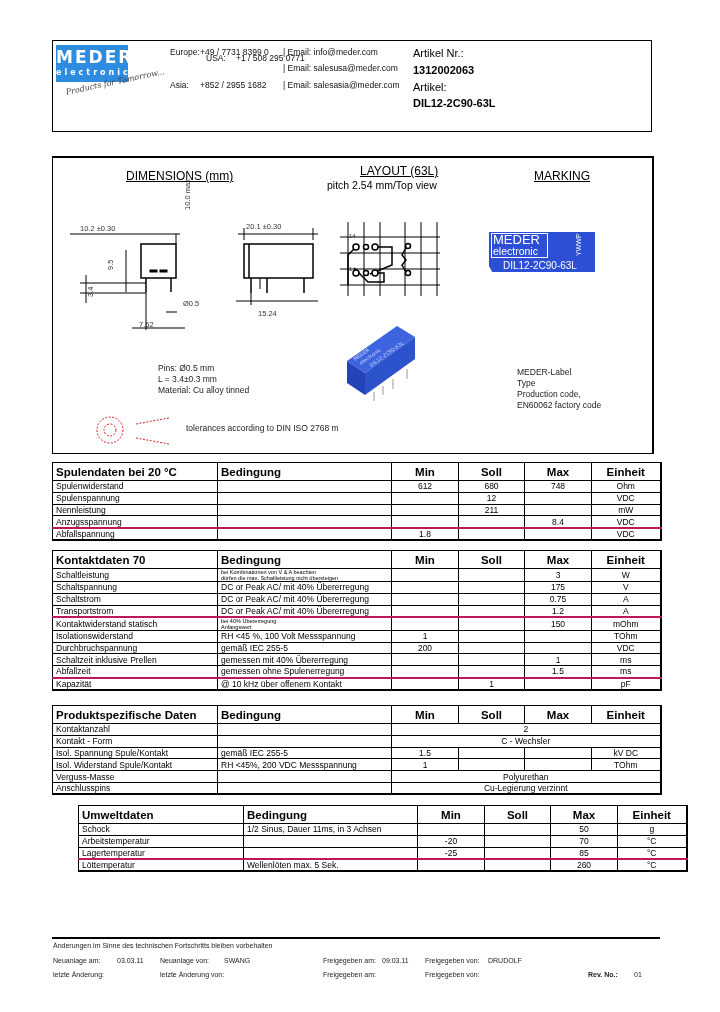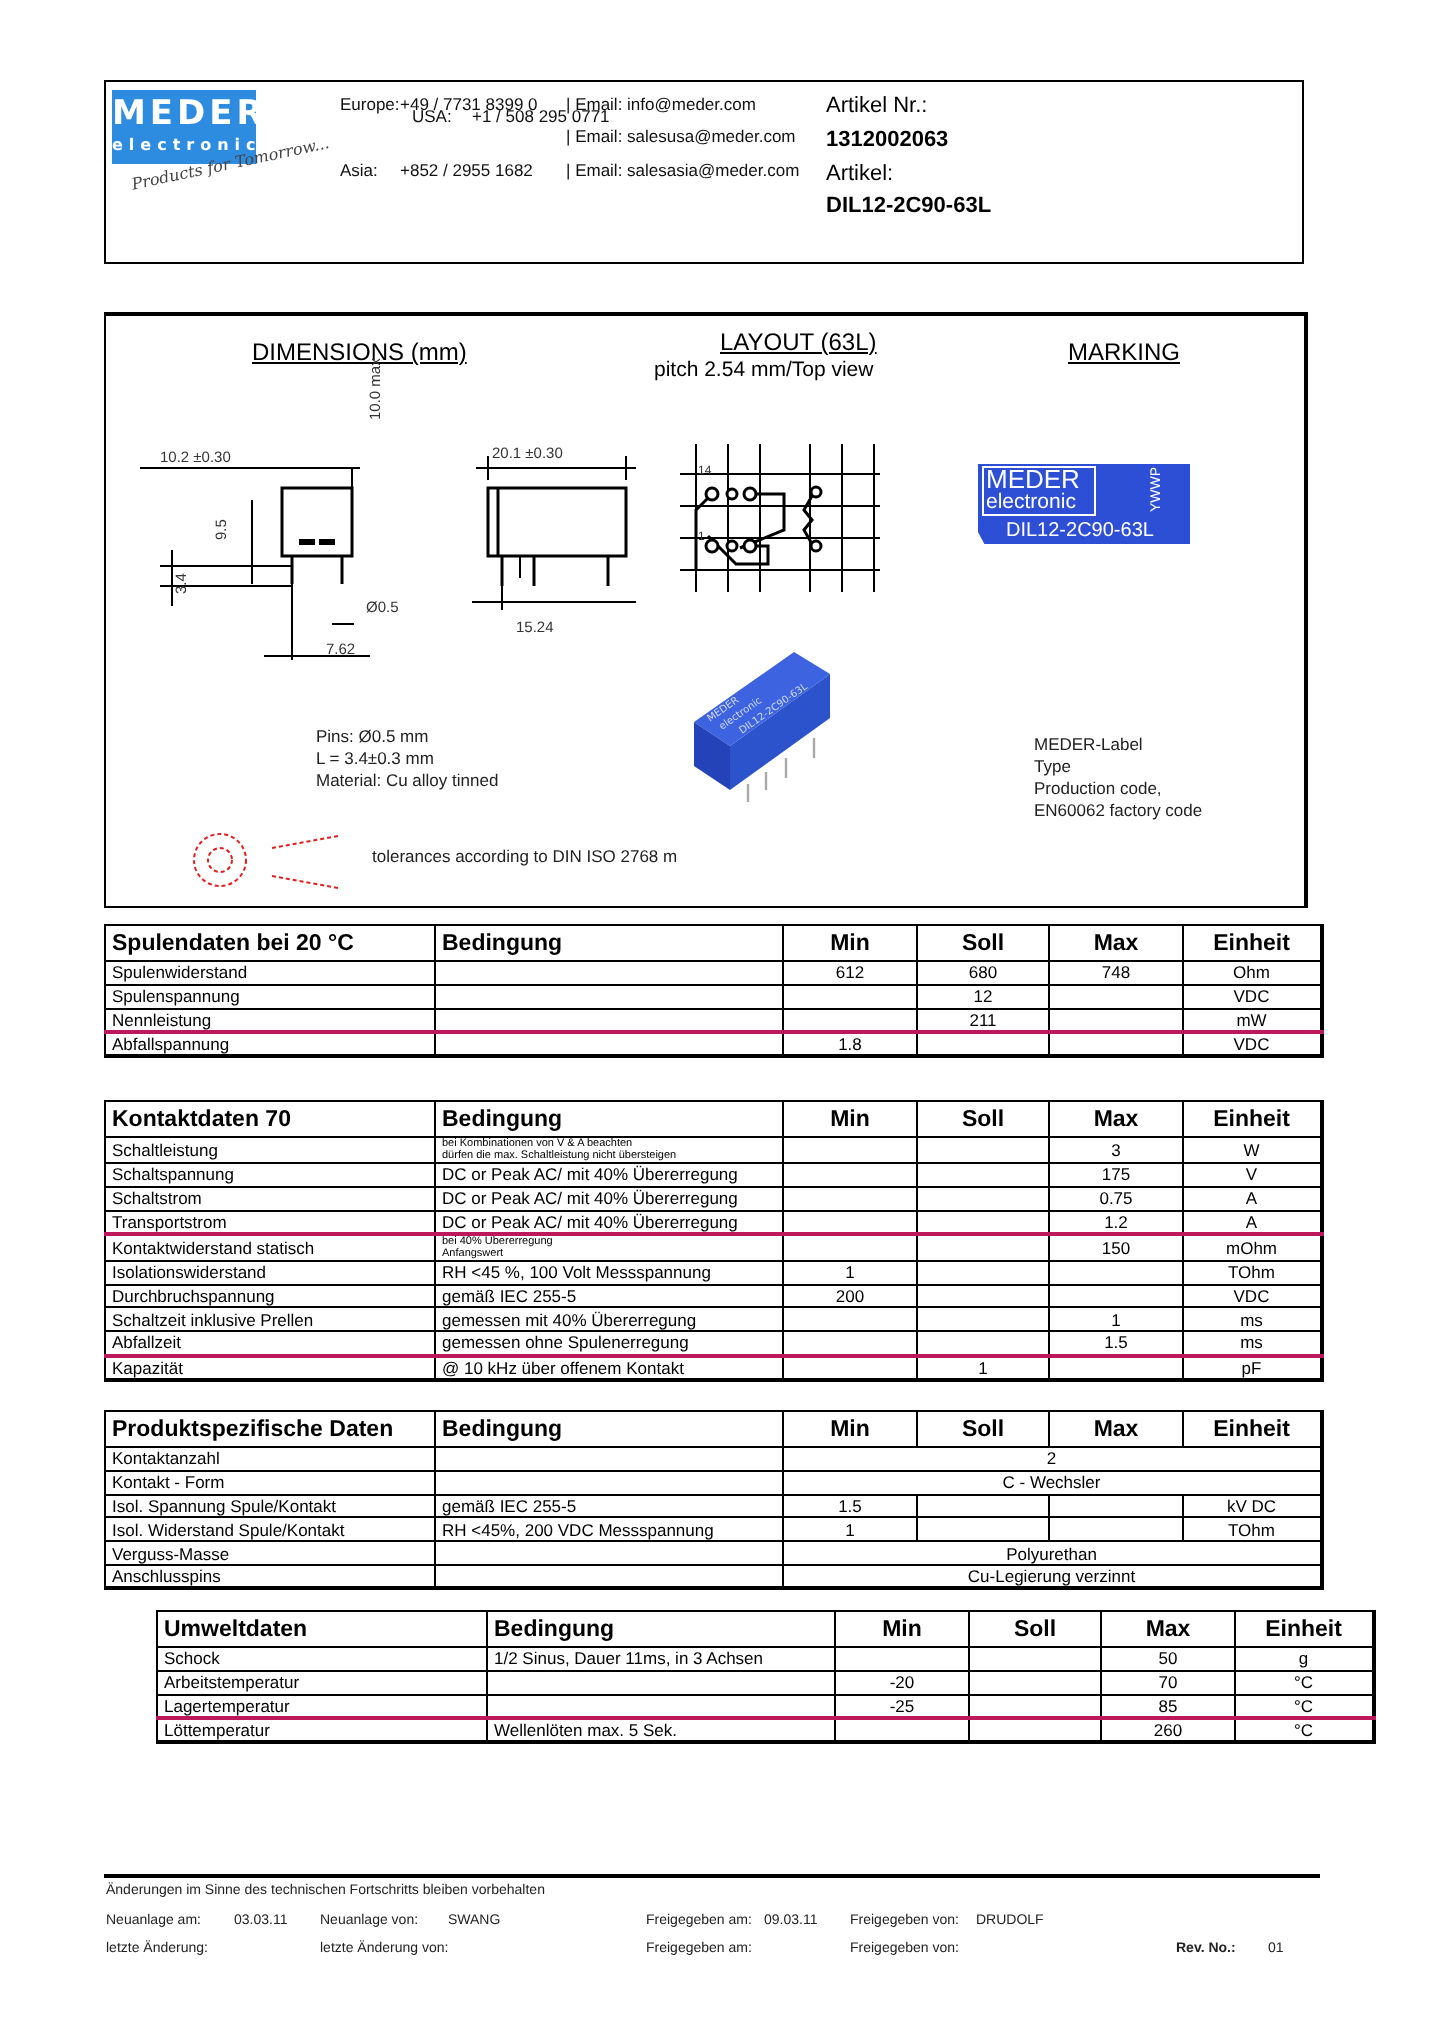--- a/index.html
+++ b/index.html
@@ -105,21 +105,21 @@
     <line x1="253" y1="33" x2="253" y2="45"></line>
     <line x1="191" y1="98" x2="191" y2="110"></line>
     <line x1="176" y1="106" x2="258" y2="106"></line>
   </g>
 </svg>
 <div class="abs dim" style="left:80px; top:224px;">10.2 ±0.30</div>
 <div class="abs dim" style="left:183px; top:210px; transform:rotate(-90deg); transform-origin:left top;">10.0 max</div>
 <div class="abs dim" style="left:106px; top:270px; transform:rotate(-90deg); transform-origin:left top;">9.5</div>
 <div class="abs dim" style="left:86px; top:297px; transform:rotate(-90deg); transform-origin:left top;">3.4</div>
 <div class="abs dim" style="left:183px; top:299px;">Ø0.5</div>
-<div class="abs dim" style="left:139px; top:320px;margin-left:24px;">7.62</div>
+<div class="abs dim" style="left:139px; top:320px;">7.62</div>
 <div class="abs dim" style="left:246px; top:222px;">20.1 ±0.30</div>
 <div class="abs dim" style="left:258px; top:309px;">15.24</div>
 
 <svg class="abs" style="left:340px; top:222px;" width="100" height="74">
   <g stroke="#000" stroke-width="1">
     <line x1="8" y1="0" x2="8" y2="74"></line>
       <line x1="24" y1="0" x2="24" y2="74"></line>
     <line x1="40" y1="0" x2="40" y2="74"></line>
       <line x1="65" y1="0" x2="65" y2="74"></line>
     <line x1="81" y1="0" x2="81" y2="74"></line>
@@ -230,20 +230,28 @@
         <td class="c">VDC</td>
       </tr>
   <tr>
         <td>Nennleistung</td>
         <td></td>
         <td class="c"></td>
         <td class="c">211</td>
         <td class="c"></td>
         <td class="c">mW</td>
       </tr>
+  <tr>
+        <td>Anzugsspannung</td>
+        <td></td>
+        <td class="c"></td>
+        <td class="c"></td>
+        <td class="c">8.4</td>
+        <td class="c">VDC</td>
+      </tr>
   <tr class="thick">
         <td>Abfallspannung</td>
         <td></td>
         <td class="c">1.8</td>
         <td class="c"></td>
         <td class="c"></td>
         <td class="c">VDC</td>
       </tr>
 </tbody>
   </table>

